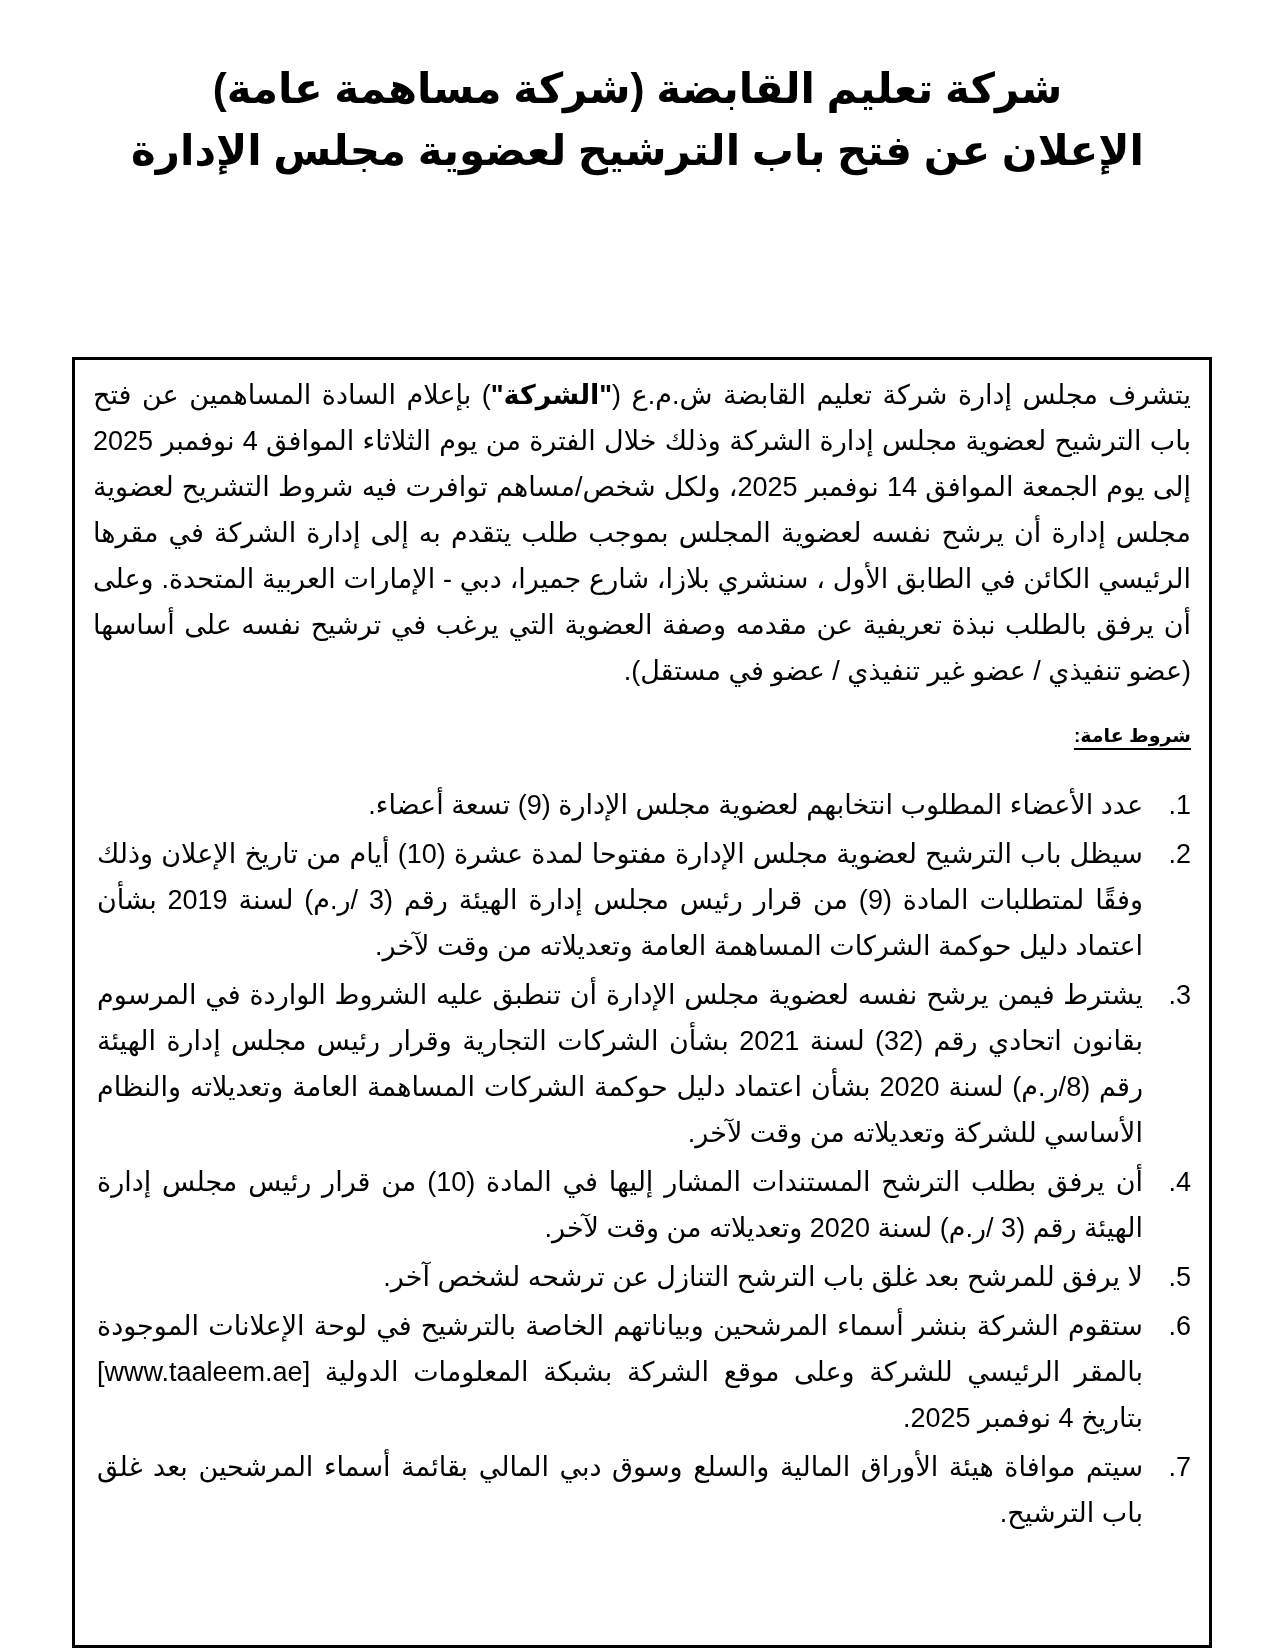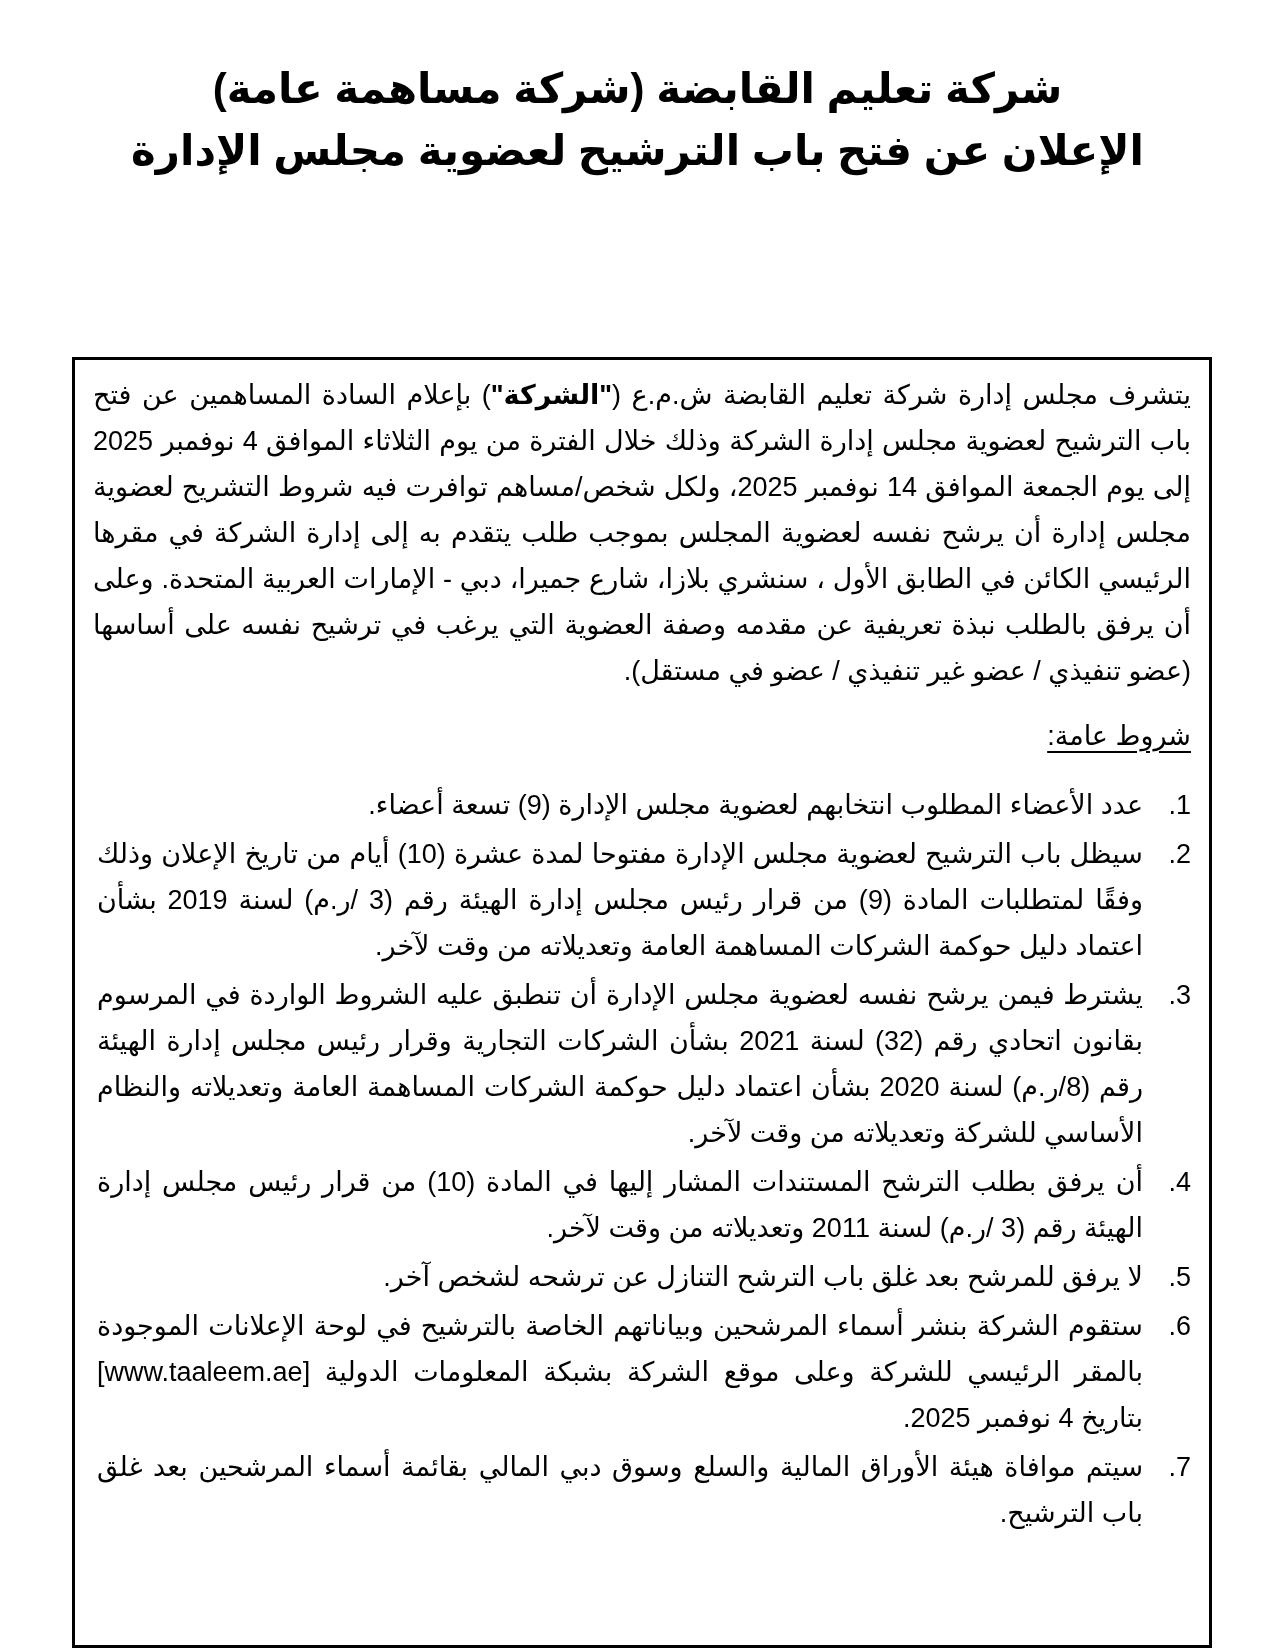--- a/index.html
+++ b/index.html
@@ -41,22 +41,22 @@
     font-size: 27px;
     line-height: 46px;
     text-align: justify;
     margin: 4px 0 0 0;
   }
   .intro .bold {
     font-weight: bold;
   }
   .section-heading {
     margin-top: 22px;
-    font-size: 27px;
-    font-weight: normal;
+    font-size: 19px;
+    font-weight: bold;
     text-decoration: underline;
     text-underline-offset: 6px;
     text-decoration-thickness: 2px;
     line-height: 40px;
   }
   .conditions-list {
     margin-top: 26px;
     padding-left: 4px;
   }
   .list-item {
@@ -98,21 +98,21 @@
       <div class="list-item">
         <span class="item-number">2.</span>
         <span class="item-text">سيظل باب الترشيح لعضوية مجلس الإدارة مفتوحا لمدة عشرة (10) أيام من تاريخ الإعلان وذلك وفقًا لمتطلبات المادة (9) من قرار رئيس مجلس إدارة الهيئة رقم (3 /ر.م) لسنة 2019 بشأن اعتماد دليل حوكمة الشركات المساهمة العامة وتعديلاته من وقت لآخر.</span>
       </div>
       <div class="list-item">
         <span class="item-number">3.</span>
         <span class="item-text">يشترط فيمن يرشح نفسه لعضوية مجلس الإدارة أن تنطبق عليه الشروط الواردة في المرسوم بقانون اتحادي رقم (32) لسنة 2021 بشأن الشركات التجارية وقرار رئيس مجلس إدارة الهيئة رقم (8/ر.م) لسنة 2020 بشأن اعتماد دليل حوكمة الشركات المساهمة العامة وتعديلاته والنظام الأساسي للشركة وتعديلاته من وقت لآخر.</span>
       </div>
       <div class="list-item">
         <span class="item-number">4.</span>
-        <span class="item-text">أن يرفق بطلب الترشح المستندات المشار إليها في المادة (10) من قرار رئيس مجلس إدارة الهيئة رقم (3 /ر.م) لسنة 2011 وتعديلاته من وقت لآخر.</span>
+        <span class="item-text">أن يرفق بطلب الترشح المستندات المشار إليها في المادة (10) من قرار رئيس مجلس إدارة الهيئة رقم (3 /ر.م) لسنة 2020 وتعديلاته من وقت لآخر.</span>
       </div>
       <div class="list-item">
         <span class="item-number">5.</span>
         <span class="item-text">لا يرفق للمرشح بعد غلق باب الترشح التنازل عن ترشحه لشخص آخر.</span>
       </div>
       <div class="list-item">
         <span class="item-number">6.</span>
         <span class="item-text">ستقوم الشركة بنشر أسماء المرشحين وبياناتهم الخاصة بالترشيح في لوحة الإعلانات الموجودة بالمقر الرئيسي للشركة وعلى موقع الشركة بشبكة المعلومات الدولية [www.taaleem.ae] بتاريخ 4 نوفمبر 2025.</span>
       </div>
       <div class="list-item">

